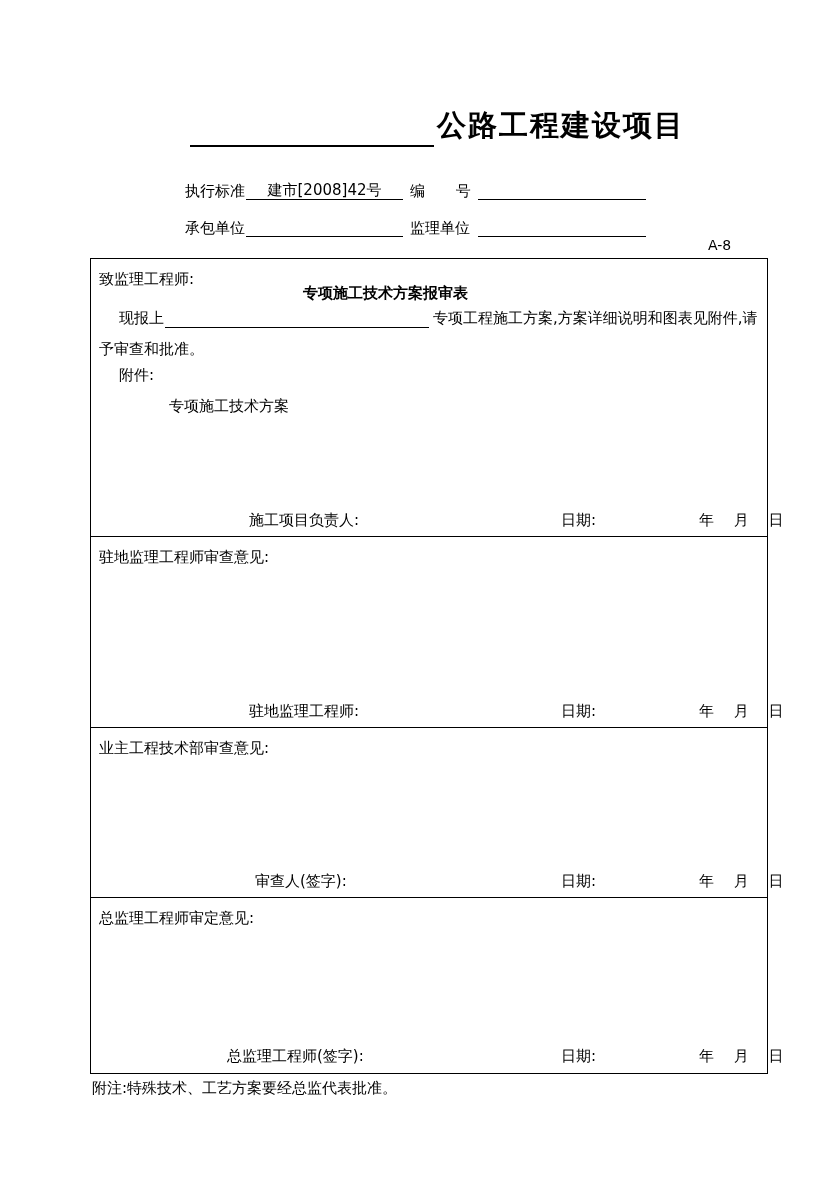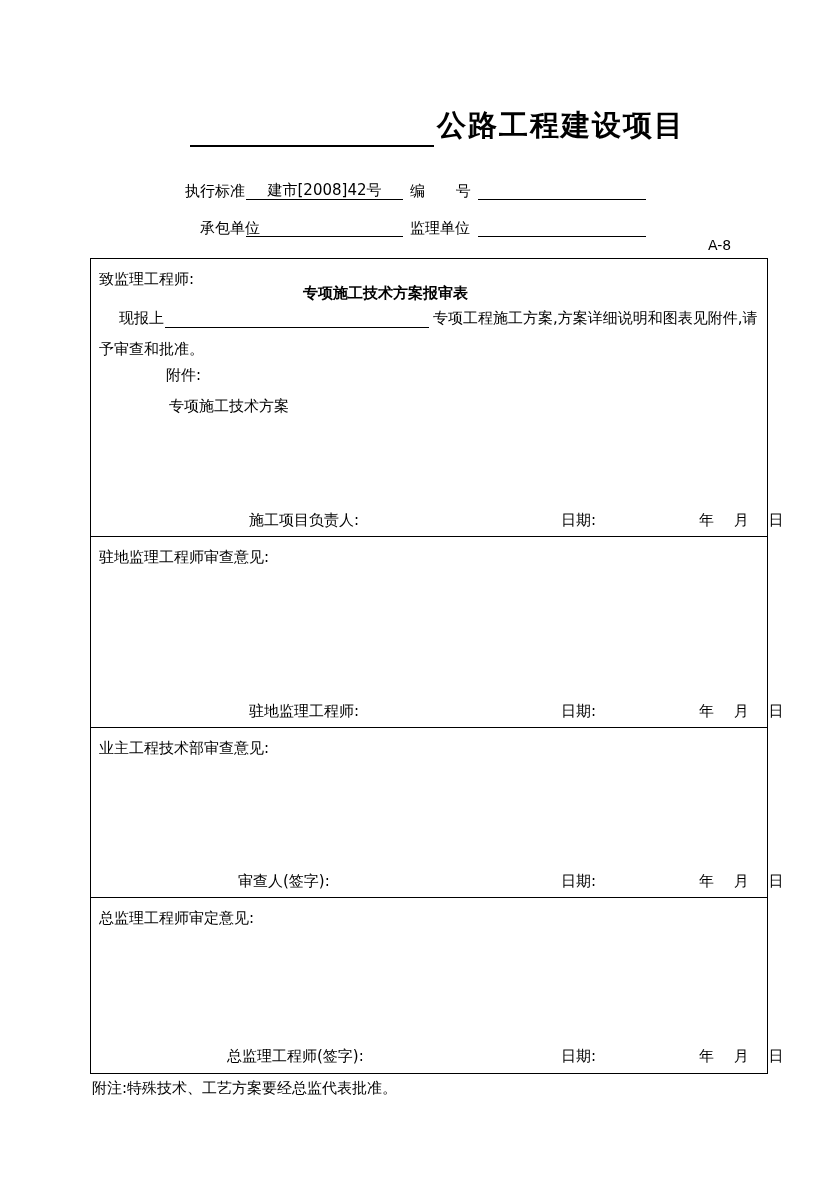--- a/index.html
+++ b/index.html
@@ -23,21 +23,21 @@
   }
   .doc-title {
     left: 437px; top: 106px;
     font-size: 29px; font-weight: bold; letter-spacing: 2px;
   }
   .hline { height: 19px; border-bottom: 1.5px solid #000; text-align: center; }
   .lbl-std   { left: 185px; top: 182px; }
   .fld-std   { left: 246px; top: 181px; width: 157px; }
   .lbl-no    { left: 410px; top: 182px; word-spacing: 26px; }
   .fld-no    { left: 478px; top: 181px; width: 168px; }
-  .lbl-ctr   { left: 200px; top: 219px; text-align: right; }
+  .lbl-ctr   { left: 185px; top: 219px; text-align: right; }
   .fld-ctr   { left: 246px; top: 218px; width: 157px; }
   .lbl-sup   { left: 410px; top: 219px; }
   .fld-sup   { left: 478px; top: 218px; width: 168px; }
   .form-title { left: 303px; top: 236px; font-weight: bold; margin-top: 48px; }
   .form-code  { left: 708px; top: 237px; font-size: 14px; }
 
   
   .main-box {
     position: absolute;
     left: 90px; top: 258px; width: 678px; height: 816px;
@@ -48,28 +48,28 @@
   .sec-review-0 { height: 191px; border-top: 1.5px solid #000; }
   .sec-review-1 { height: 170px; border-top: 1.5px solid #000; }
   .sec-review-2 { height: 175px; border-top: 1.5px solid #000; }
 
   .sec-heading { position: absolute; left: 8px; top: 11px; white-space: nowrap; }
 
   .report-prefix { left: 28px;  top: 50px; }
   .report-blank  { left: 74px;  top: 50px; width: 264px; height: 19px; border-bottom: 1px solid #000; }
   .report-suffix { left: 342px; top: 50px; }
   .report-cont   { left: 8px;   top: 81px; }
-  .attach-label  { left: 28px;  top: 107px; margin-left: 47px; }
+  .attach-label  { left: 28px;  top: 107px; }
   .attach-item   { left: 78px;  top: 138px; }
 
   .sig-row { position: absolute; left: 0; right: 0; bottom: 7px; height: 18px; }
   .sig-name { position: absolute; left: 158px; white-space: nowrap; }
   .sig-date { position: absolute; left: 470px; white-space: nowrap; }
   .sig-ymd  { position: absolute; left: 608px; word-spacing: 15px; white-space: nowrap; }
-  .sec-review-1 .sig-name { left: 147px; }
+  .sec-review-1 .sig-name { left: 164px; }
   .sec-review-2 .sig-name { left: 136px; }
 
   .footnote { left: 92px; top: 1079px; }
 </style>
 </head>
 <body>
 
 <div class="page">
 
   <span class="abs title-blank"></span>

